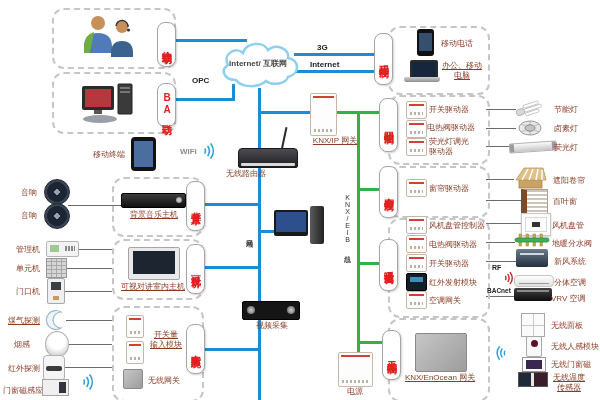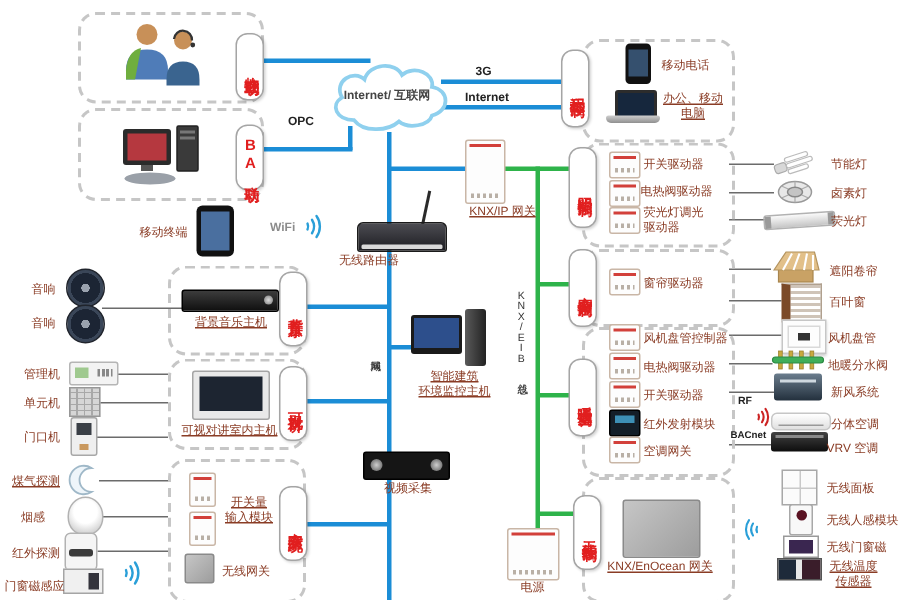--- a/index.html
+++ b/index.html
@@ -209,22 +209,20 @@
   </svg>
   <div class="antenna" style="left:283px;top:127px;height:24px;"></div>
   <div class="router" style="left:238px;top:148px;width:58px;height:18px;"></div>
   <div class="lbl" style="left:226px;top:169px;">无线路由器</div>
 
   <div class="din" style="left:310px;top:93px;width:25px;height:41px;"></div>
   <div class="lbl c" style="left:310px;top:136px;width:50px;">KNX/IP 网关</div>
 
   <div class="monitor" style="left:274px;top:210px;width:34px;height:26px;"></div>
   <div class="tower" style="left:310px;top:206px;width:14px;height:38px;"></div>
-  <div class="lbl c" style="left:268px;top:246px;width:70px;">智能建筑
-环境监控主机</div>
 
   <div class="avr" style="left:242px;top:301px;width:56px;height:17px;"></div>
   <div class="lbl" style="left:256px;top:321px;">视频采集</div>
 
   <div class="din" style="left:338px;top:352px;width:33px;height:33px;"></div>
   <div class="lbl" style="left:347px;top:387px;">电源</div>
 
   <div class="speaker" style="left:44px;top:179px;width:24px;height:24px;"></div>
   <div class="speaker" style="left:44px;top:203px;width:24px;height:24px;"></div>
   <div class="lbl" style="left:21px;top:188px;">音响</div>

